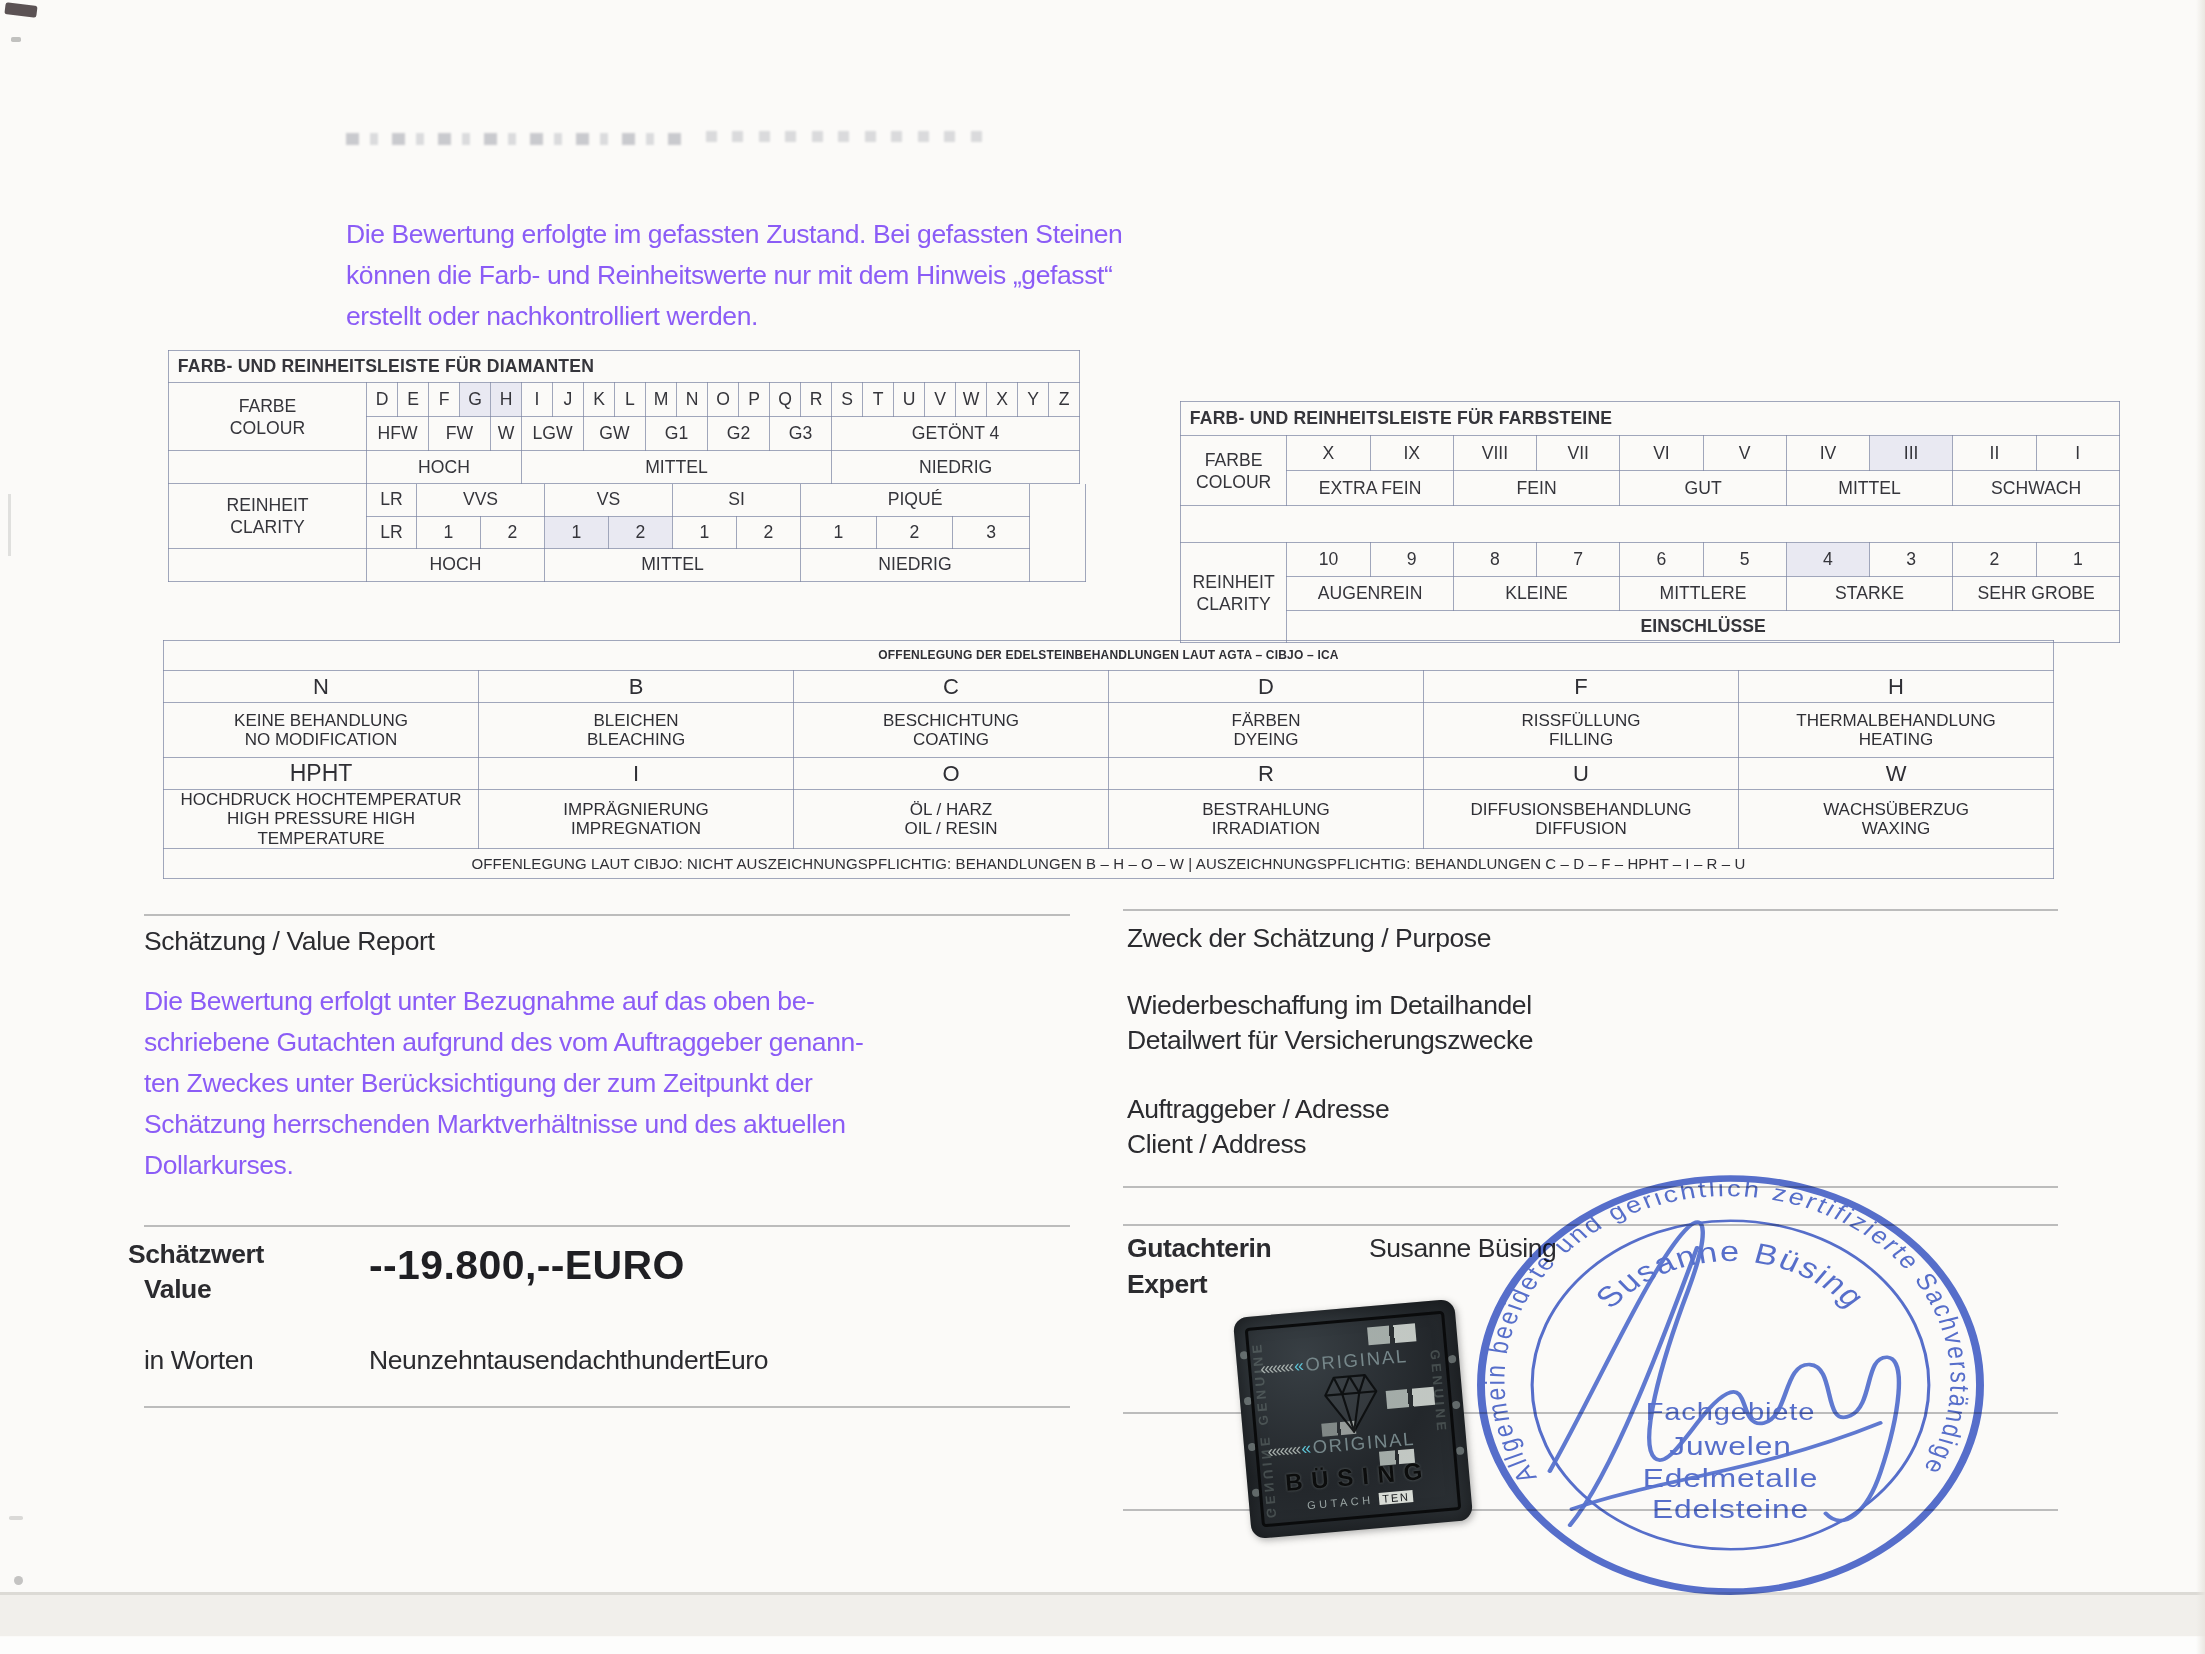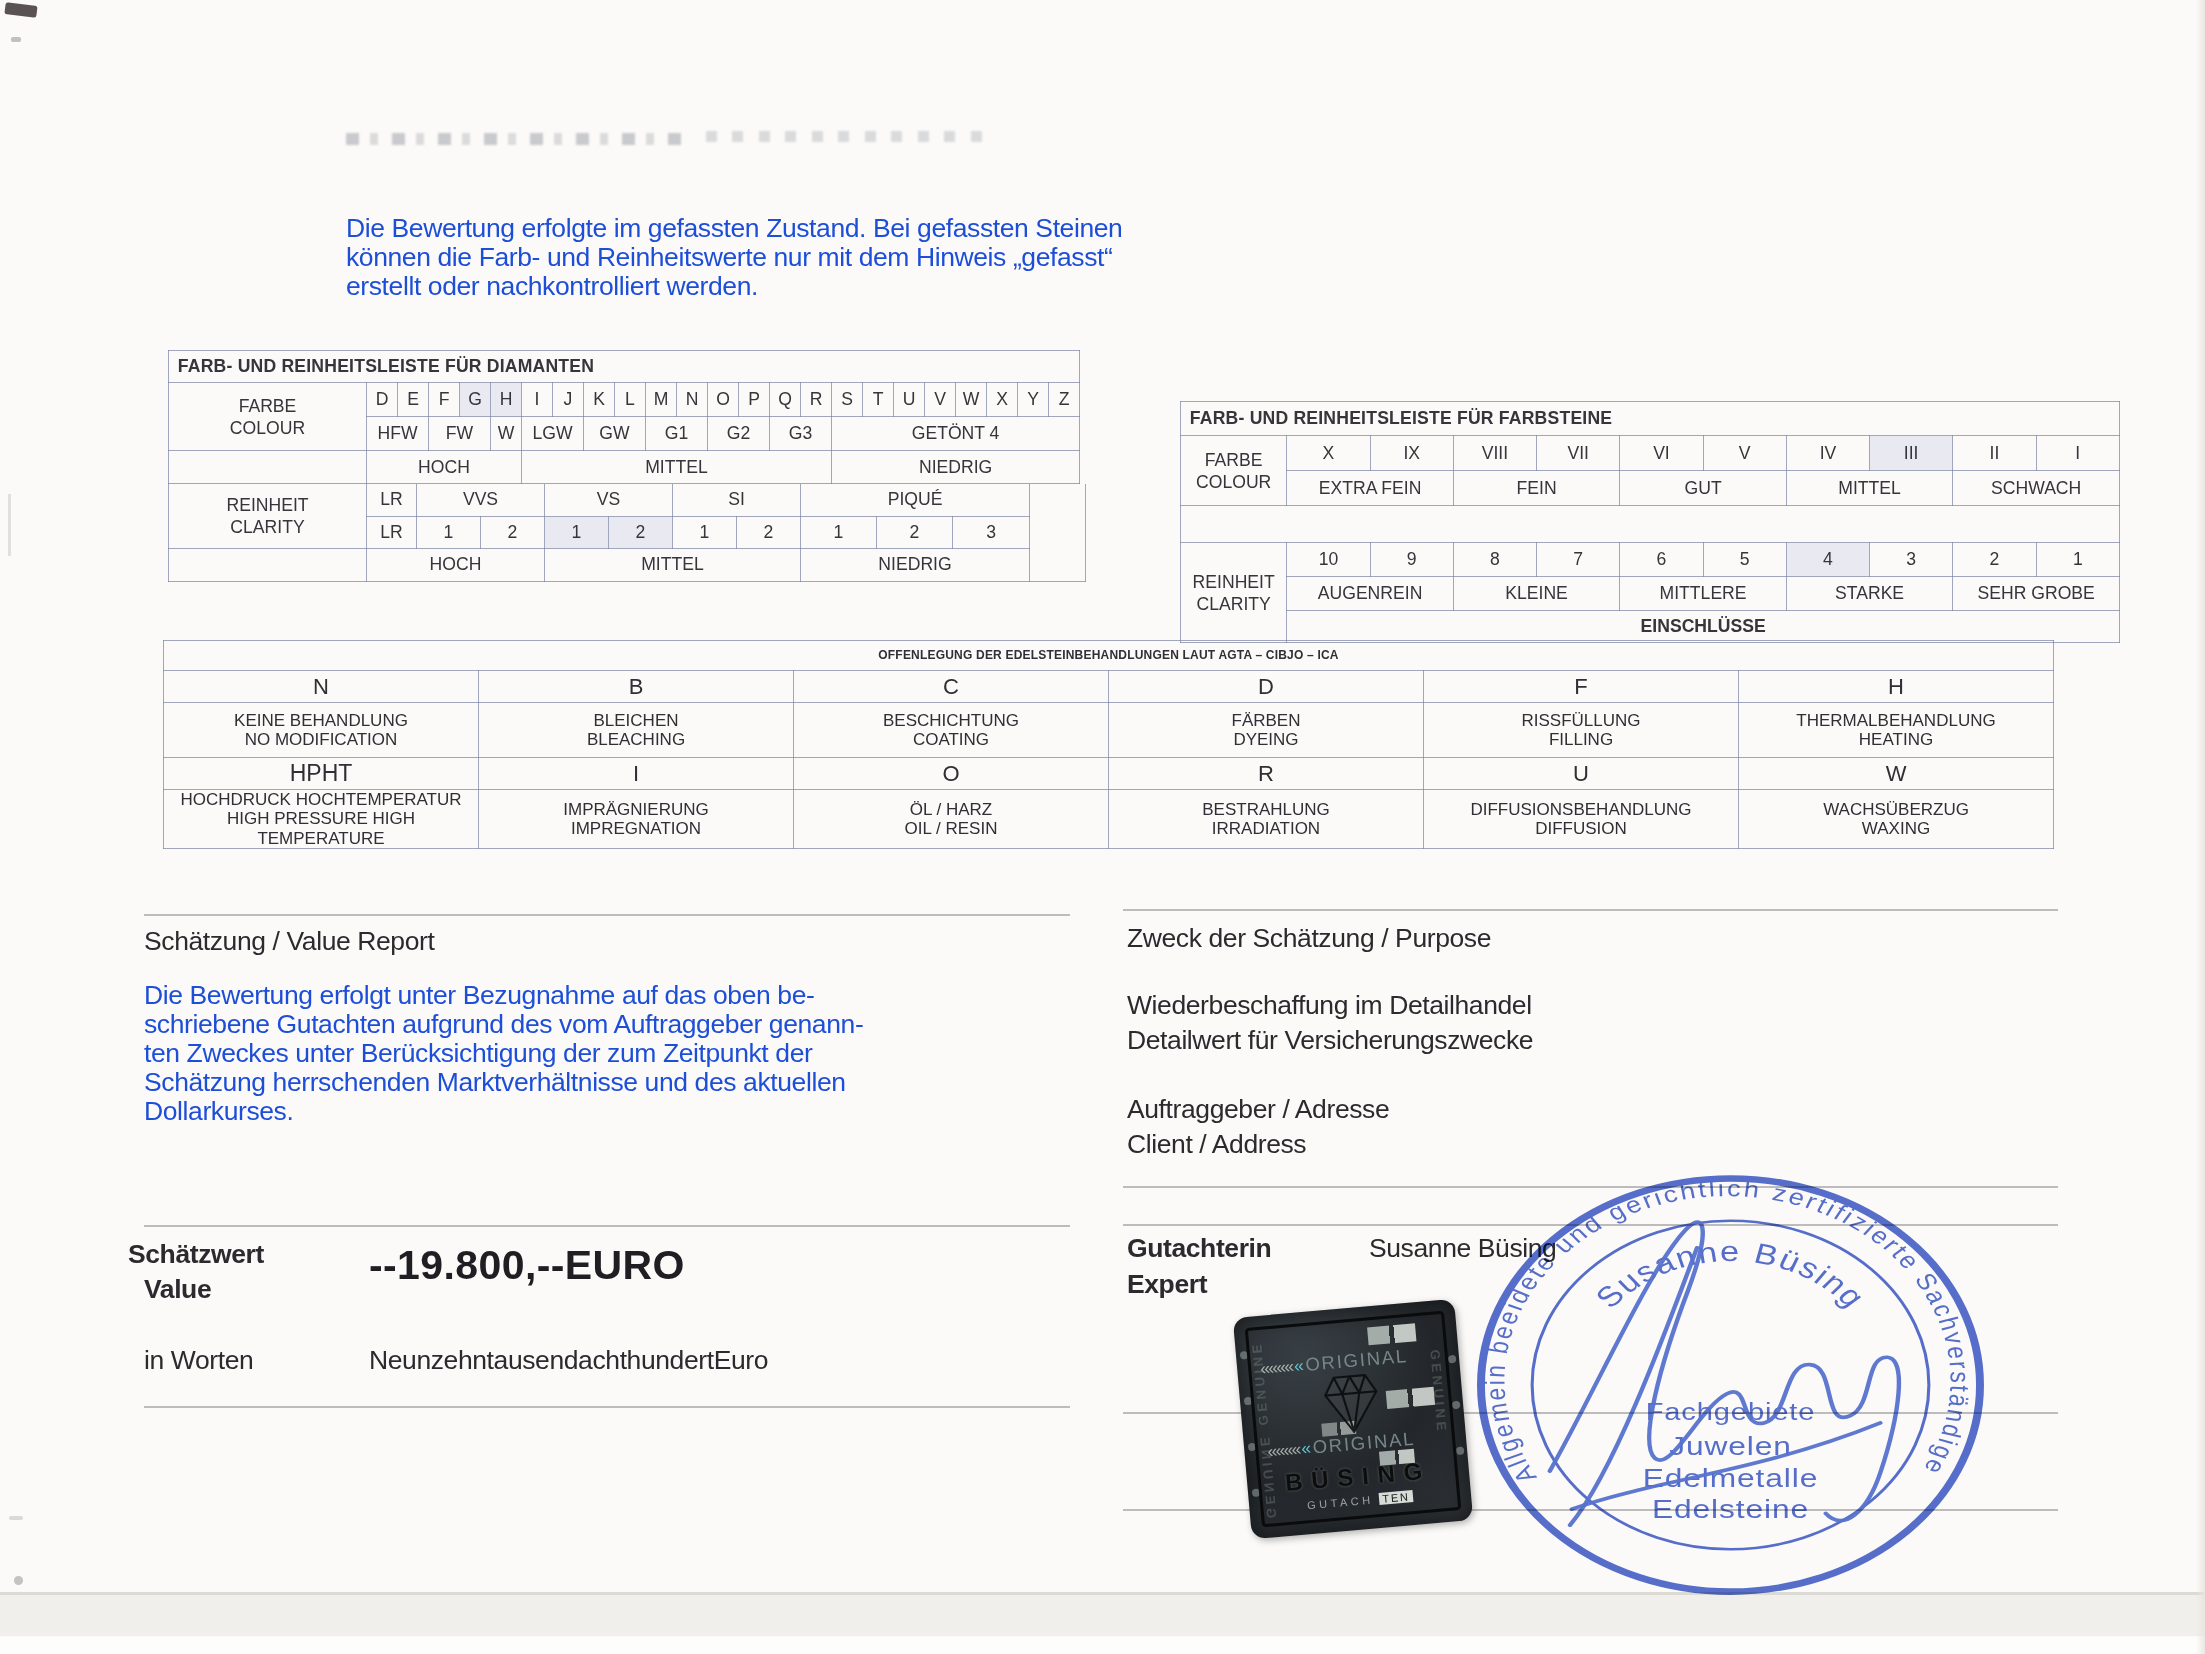--- a/index.html
+++ b/index.html
@@ -20,21 +20,21 @@
     background:repeating-linear-gradient(90deg, rgba(86,92,110,.5) 0 10.6px, transparent 10.6px 26.5px);}
   .a-bl1{left:14px;top:1576px;width:8.8px;height:8.8px;background:#444;border-radius:50%;opacity:.3;}
   .a-bl2{left:8.8px;top:1516px;width:14px;height:4.4px;background:#666;opacity:.22;border-radius:1.8px;}
   .a-le{left:8px;top:494px;width:2.6px;height:62px;background:#777;opacity:.2;}
   .a-bot-line{left:0;top:1592px;width:2206px;height:2.6px;background:#d5d2cc;opacity:.8;}
   .a-bot-wash{left:0;top:1595px;width:2206px;height:41px;background:#f1efeb;}
   .a-bot-white{left:0;top:1637px;width:2206px;height:17.6px;background:#fdfdfc;}
   .a-right{left:2196px;top:0;width:9.7px;height:1654px;background:linear-gradient(90deg,rgba(210,206,198,0),#e8e5df);}
 
   
-  .para{position:absolute;white-space:pre-line;font-size:26.5px;line-height:29px;letter-spacing:-0.4px;color:#1d4ed8;}
+  .para{position:absolute;white-space:pre-line;font-size:26.5px;line-height:41px;letter-spacing:-0.4px;color:#8b5cf6;}
   .h-sec{position:absolute;font-size:26.5px;letter-spacing:-0.4px;color:#2b2b2f;}
   .bold{font-weight:bold;}
   .amount{position:absolute;font-size:41px;font-weight:bold;letter-spacing:0.4px;color:#1f1f23;}
 
   
   .rule{position:absolute;height:1.8px;background:rgba(125,125,128,.5);}
 
   
   .tblwrap{position:absolute;}
   table{border-collapse:collapse;table-layout:fixed;}
@@ -362,20 +362,23 @@
             </td>
         <td>
               <div>DIFFUSIONSBEHANDLUNG</div>
               <div>DIFFUSION</div>
             </td>
         <td>
               <div>WACHSÜBERZUG</div>
               <div>WAXING</div>
             </td>
       </tr>
+      <tr style="height:30px;">
+        <td colspan="6" class="foot">OFFENLEGUNG LAUT CIBJO: NICHT AUSZEICHNUNGSPFLICHTIG: BEHANDLUNGEN B – H – O – W | AUSZEICHNUNGSPFLICHTIG: BEHANDLUNGEN C – D – F – HPHT – I – R – U</td>
+      </tr>
     </tbody>
       </table>
   </div>
 
   <div class="rule" style="left:144px;top:914px;width:926px;"></div>
   <div class="rule" style="left:1123px;top:909px;width:935px;"></div>
   <div class="rule" style="left:144px;top:1225px;width:926px;"></div>
   <div class="rule" style="left:1123px;top:1186px;width:935px;"></div>
   <div class="rule" style="left:1123px;top:1224px;width:935px;"></div>
   <div class="rule" style="left:144px;top:1406px;width:926px;"></div>

